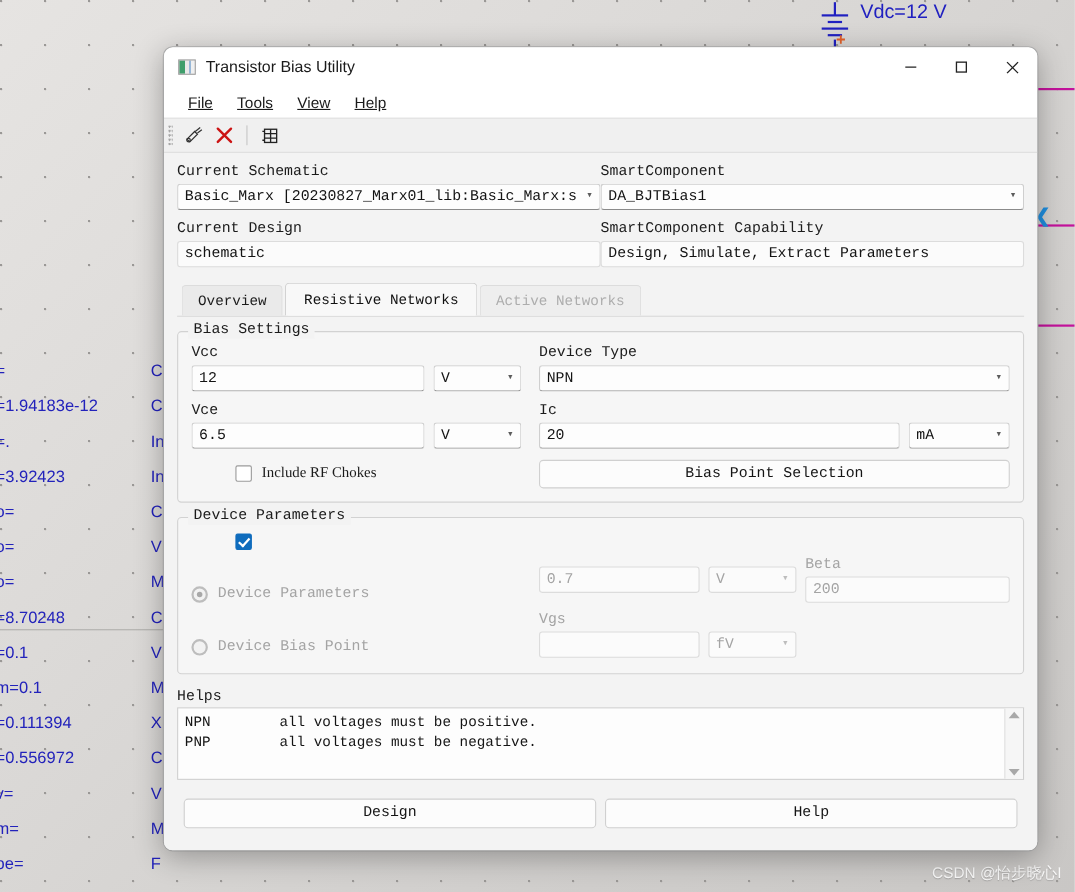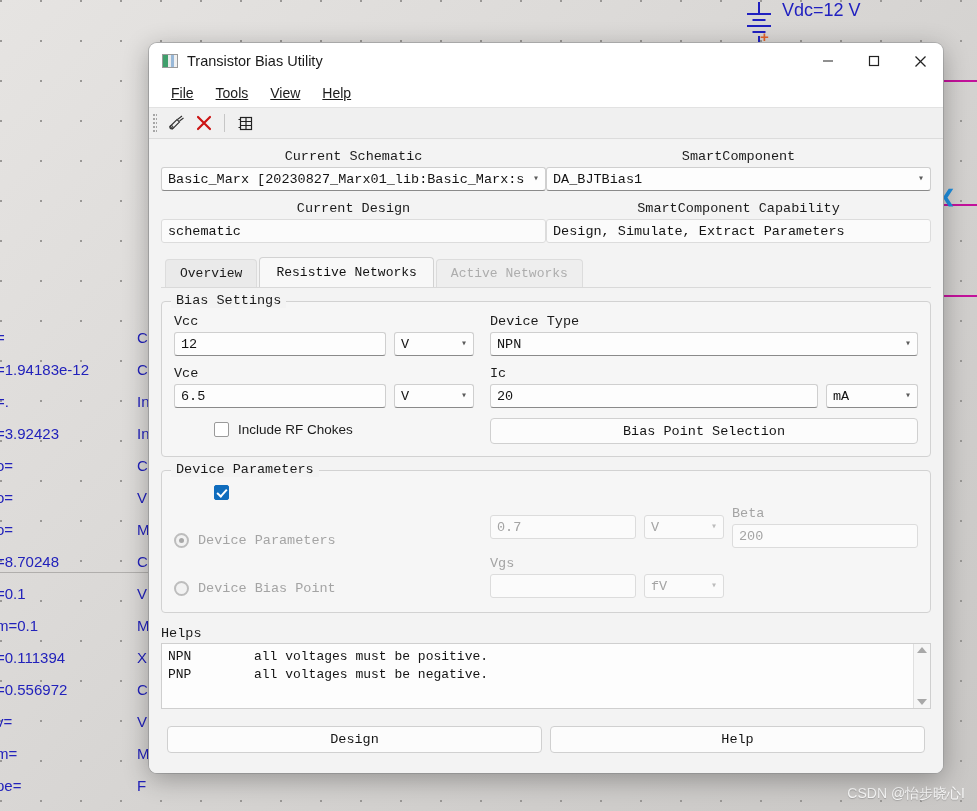--- a/index.html
+++ b/index.html
@@ -228,21 +228,20 @@
     box-sizing: border-box;
     display: flex;
     flex-direction: column;
     font-family: "Liberation Mono", monospace;
   }
 
   #top-grid {
     display: flex;
     gap: 0;
     flex: none;
-    text-align: center;
   }
   .top-col { flex: 1; min-width: 0; }
   .field-label {
     font-size: 13.5px;
     color: #1b1b1b;
     margin-bottom: 3px;
     font-family: "Liberation Mono", monospace;
     white-space: nowrap;
   }
   .field-label.gap { margin-top: 10px; }
@@ -336,21 +335,21 @@
   .field-row .grow { flex: 1; min-width: 0; }
   .unit { width: 80px; flex: none; }
   .unit-wide { width: 92px; flex: none; }
 
   .checkrow {
     display: flex;
     align-items: center;
     gap: 9px;
     font-size: 13.5px;
     color: #1b1b1b;
-    font-family: Liberation Sans, sans-serif;
+    font-family: Liberation Serif, serif;
     margin-top: 14px;
     padding-left: 40px;
   }
   .checkbox {
     width: 15px; height: 15px;
     border: 1px solid #9a9a9a;
     border-radius: 2px;
     background: #fff;
     box-sizing: border-box;
     flex: none;

